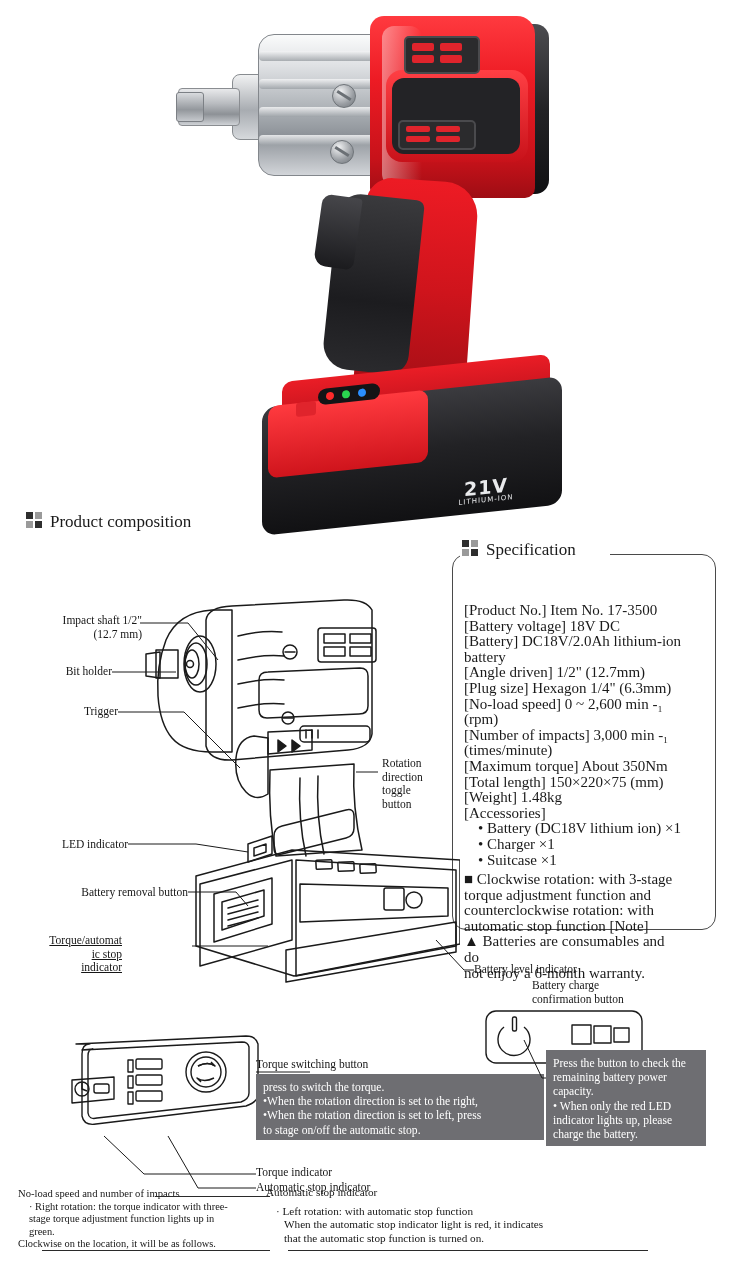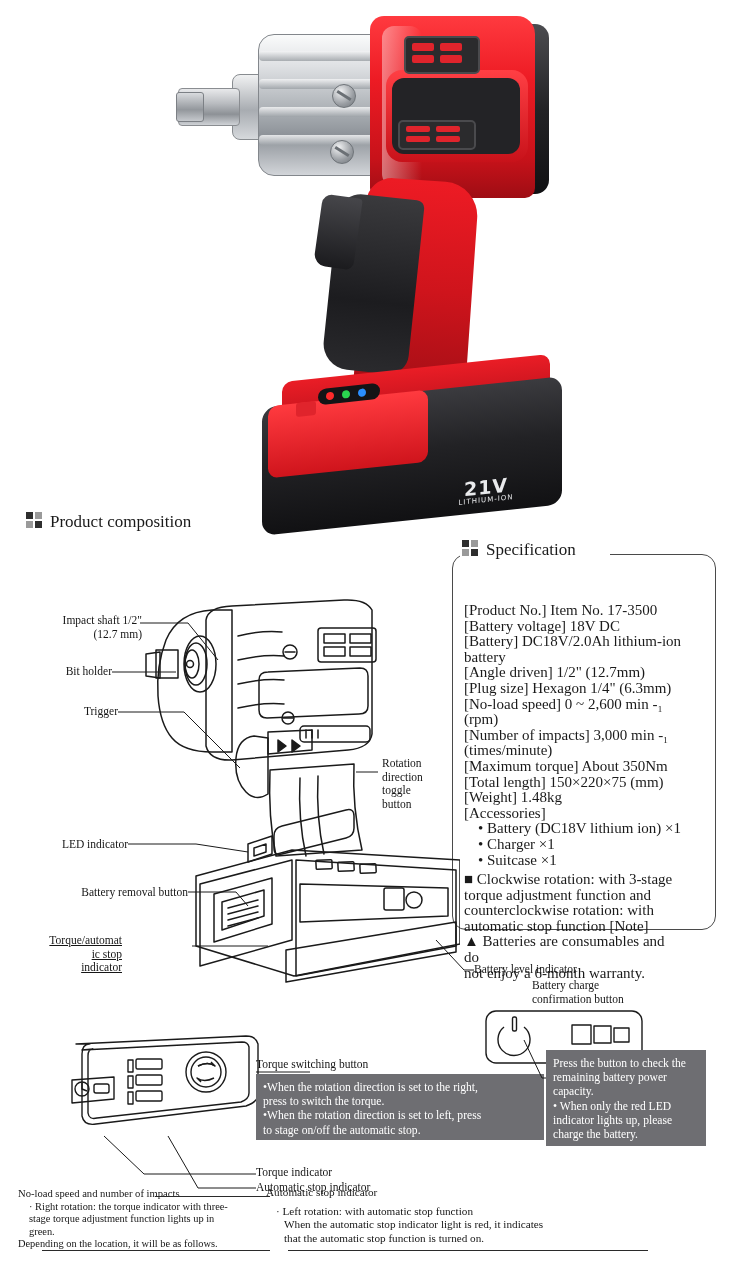--- a/index.html
+++ b/index.html
@@ -368,22 +368,22 @@
   <g stroke="#1a1a1a" stroke-width="1" fill="none">
     <path d="M196 32 L250 32"></path>
     <path d="M44 96 L84 134 L196 134"></path>
     <path d="M108 96 L138 148 L196 148"></path>
   </g>
 </svg>
 
 <div class="lab" style="left:256px;top:1058px;">Torque switching button</div>
 
 <div class="graybox" style="left:256px;top:1074px;width:288px;height:66px;">
+  <p>  press to switch the torque.</p>
   <p>•When the rotation direction is set to the right,</p>
-  <p>  press to switch the torque.</p>
   <p>•When the rotation direction is set to left, press</p>
   <p>  to stage on/off the automatic stop.</p>
 </div>
 
 <div class="lab" style="left:256px;top:1166px;">Torque indicator</div>
 <div class="lab" style="left:256px;top:1181px;">Automatic stop indicator</div>
 
 <svg class="abs panel-svg" style="left:482px;top:1005px;width:180px;height:70px;">
   <g fill="none" stroke="#1a1a1a" stroke-width="1.4" stroke-linejoin="round">
     <rect x="4" y="6" width="156" height="52" rx="10"></rect>
@@ -407,21 +407,21 @@
   <p>• When only the red LED</p>
   <p>  indicator lights up, please</p>
   <p>  charge the battery.</p>
 </div>
 
 <div class="foot" style="left:18px;top:1188px;width:250px;">
   <div class="hd">No-load speed and number of impacts</div>
   <div class="bd">·  Right rotation: the torque indicator with three-</div>
   <div class="bd">stage torque adjustment function lights up in</div>
   <div class="bd">green.</div>
-  <div>Depending on the location, it will be as follows.</div>
+  <div>Clockwise on the location, it will be as follows.</div>
 </div>
 <div class="rule" style="left:155px;top:1196px;width:115px;"></div>
 <div class="rule" style="left:42px;top:1250px;width:228px;"></div>
 
 <div class="foot-r" style="left:266px;top:1186px;width:420px;">
   <div>Automatic stop indicator</div>
   <div style="height:5px"></div>
   <div style="padding-left:10px">· Left rotation: with automatic stop function</div>
   <div style="padding-left:18px">When the automatic stop indicator light is red, it indicates</div>
   <div style="padding-left:18px">that the automatic stop function is turned on.</div>

